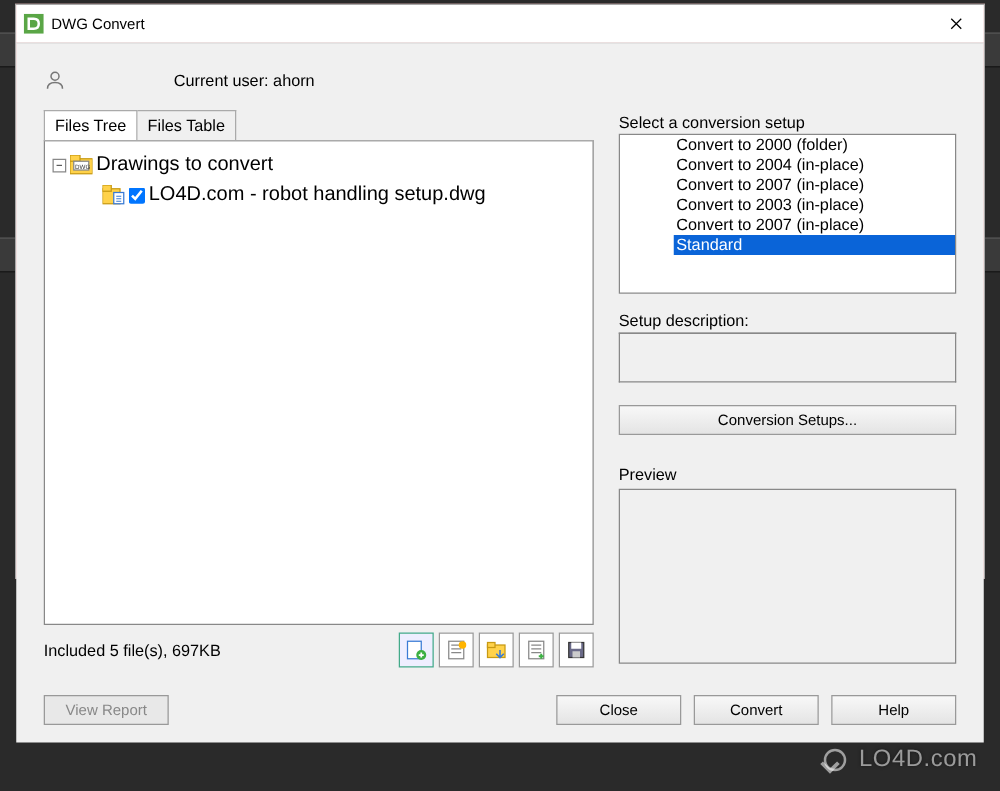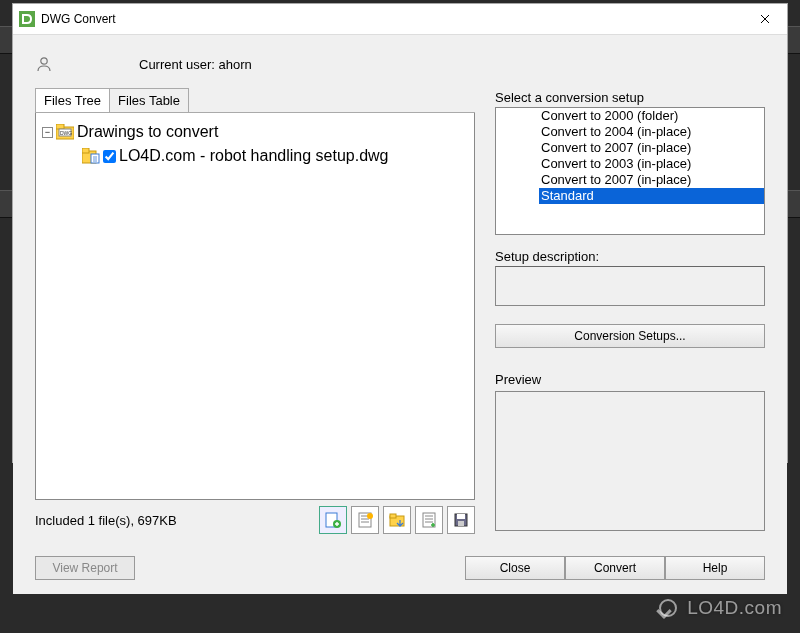--- a/index.html
+++ b/index.html
@@ -182,21 +182,21 @@
 }
 .previewbox {
   border:1px solid #888;
   flex:1;
   min-height:140px;
   background:#f0f0f0;
   margin-top:2px;
 }
 .bottombar {
   display:flex;
-  gap:0;
+  gap:10px;
   margin-top:22px;
   align-items:center;
 }
 .pushbtn {
   width:100px;
   padding:4px 0;
   background:linear-gradient(#f8f8f8,#e4e4e4);
   border:1px solid #999;
   font-size:12px;
   cursor:pointer;
@@ -293,21 +293,21 @@
                   <rect x="0" y="0" width="7" height="5" fill="#ffd24a" stroke="#c89a12"></rect>
                   <rect x="9" y="6" width="8" height="9" fill="#fff" stroke="#3a7bd5"></rect>
                   <path d="M11 9 L15 9 M11 11 L15 11 M11 13 L15 13" stroke="#3a7bd5" stroke-width="0.8"></path>
                 </svg>
             </span>
             <input type="checkbox" class="chk" checked="" style="">
             <span class="nodetext">LO4D.com - robot handling setup.dwg</span>
           </div>
         </div>
         <div class="listfooter">
-          <span class="included">Included 1 file(s), 697KB</span>
+          <span class="included">Included 5 file(s), 697KB</span>
           <div class="iconbtns">
             <div class="iconbtn active">
               <svg width="18" height="18" viewBox="0 0 18 18">
                   <rect x="2" y="2" width="11" height="14" fill="#fff" stroke="#3a7bd5"></rect>
                   <circle cx="13" cy="13" r="4" fill="#3cb043"></circle>
                   <path d="M13 11 L13 15 M11 13 L15 13" stroke="#fff" stroke-width="1.4"></path>
                 </svg>
             </div>
             <div class="iconbtn">
               <svg width="18" height="18" viewBox="0 0 18 18">

